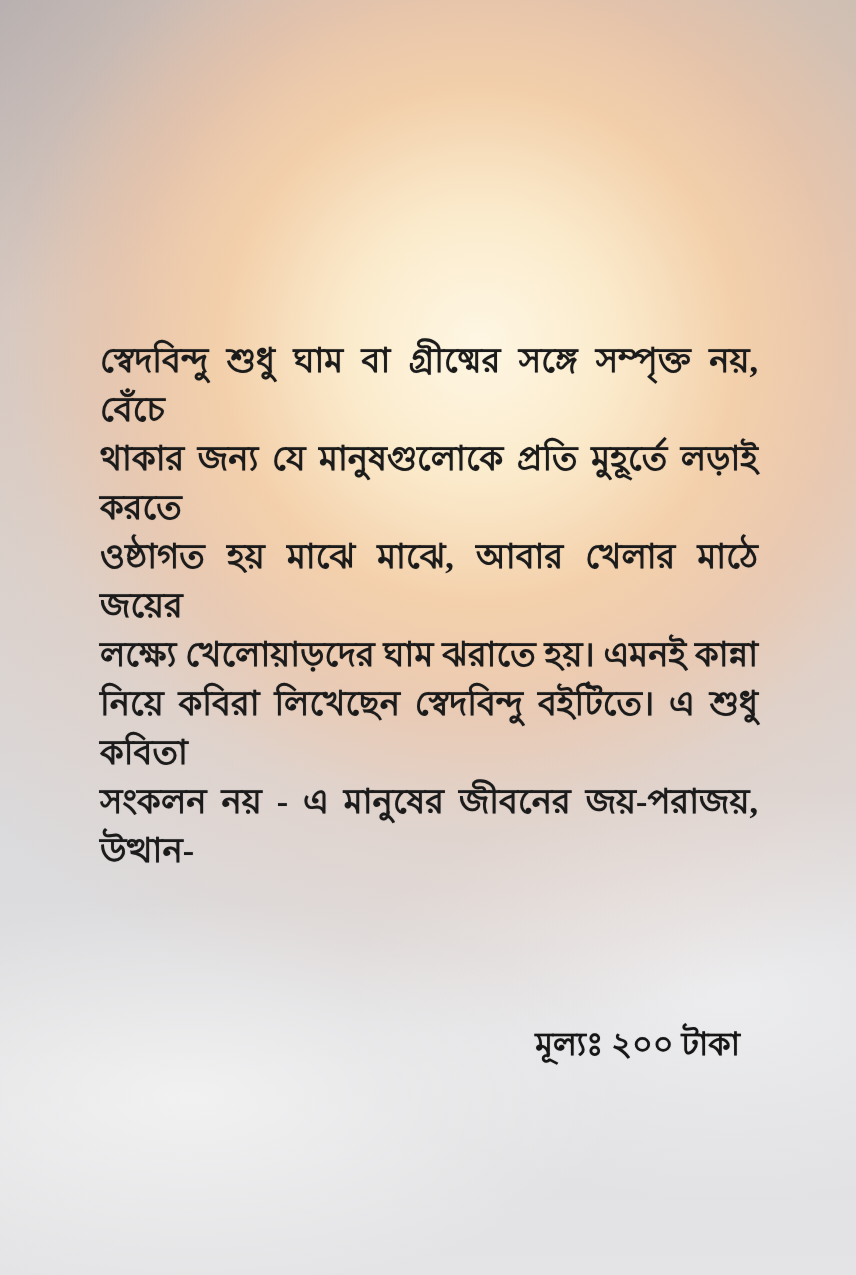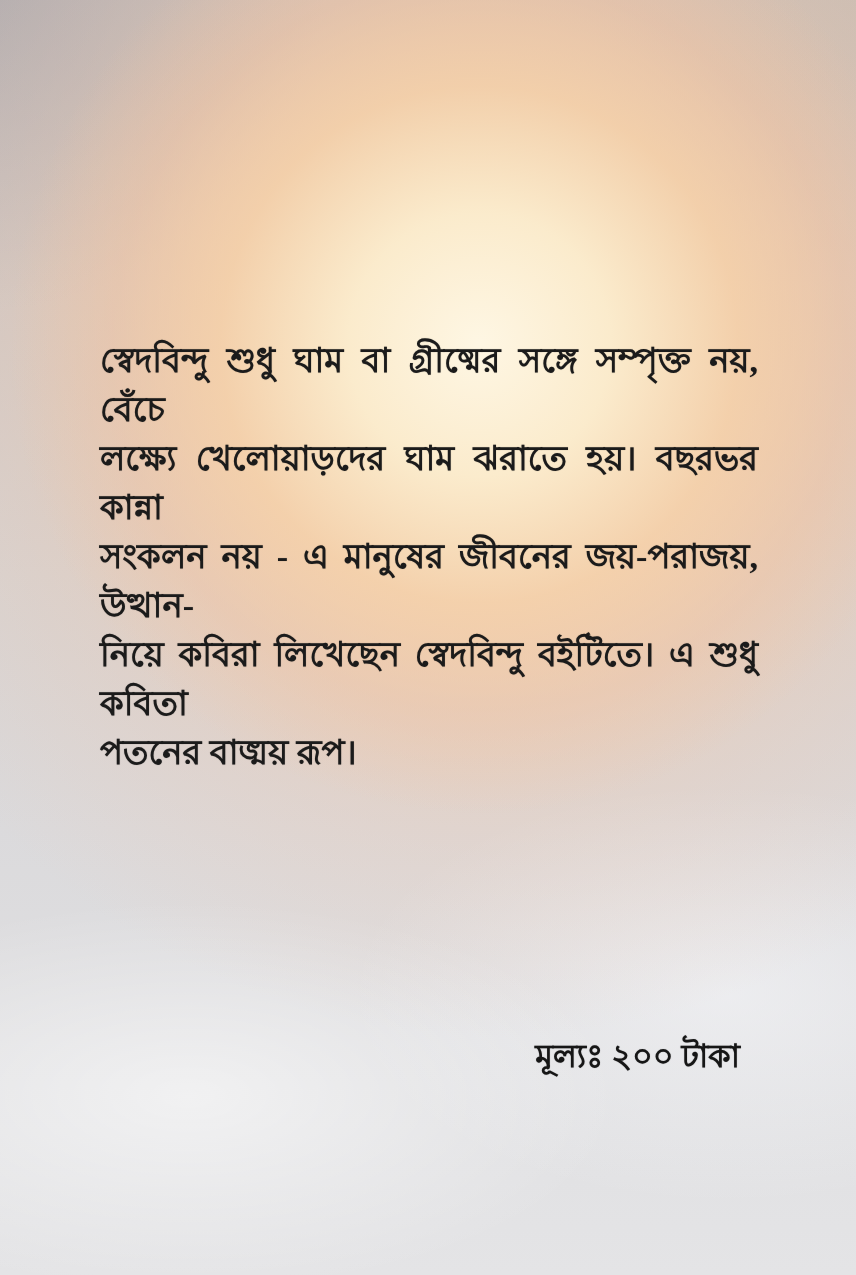--- a/index.html
+++ b/index.html
@@ -65,31 +65,31 @@
   }
   .price {
     position: absolute;
     right: 116px;
     top: 1022px;
     color: #161616;
     font-size: 32px;
     line-height: 44px;
     font-weight: 700;
     text-shadow: 0 0 1px rgba(0,0,0,0.35);
-    margin-top: 12px;
   }
 </style>
 </head>
 <body>
 
 <div class="cover">
 
   <div class="blurb">
       <div class="blurb-line">স্বেদবিন্দু শুধু ঘাম বা গ্রীষ্মের সঙ্গে সম্পৃক্ত নয়, বেঁচে</div>
-      <div class="blurb-line">লক্ষ্যে খেলোয়াড়দের ঘাম ঝরাতে হয়। বছরভর কান্না</div>
+      <div class="blurb-line">থাকার জন্য যে মানুষগুলোকে প্রতি মুহূর্তে লড়াই করতে</div>
+      <div class="blurb-line">ওষ্ঠাগত হয় মাঝে মাঝে, আবার খেলার মাঠে জয়ের</div>
+      <div class="blurb-line">লক্ষ্যে খেলোয়াড়দের ঘাম ঝরাতে হয়। এমনই কান্না</div>
+      <div class="blurb-line">নিয়ে কবিরা লিখেছেন স্বেদবিন্দু বইটিতে। এ শুধু কবিতা</div>
       <div class="blurb-line">সংকলন নয় - এ মানুষের জীবনের জয়-পরাজয়, উত্থান-</div>
-      <div class="blurb-line">নিয়ে কবিরা লিখেছেন স্বেদবিন্দু বইটিতে। এ শুধু কবিতা</div>
-      <div class="blurb-line last">পতনের বাঙ্ময়  রূপ।</div>
     </div>
 
   <div class="price">মূল্যঃ ২০০ টাকা</div>
 
 </div>
 
 </body></html>

